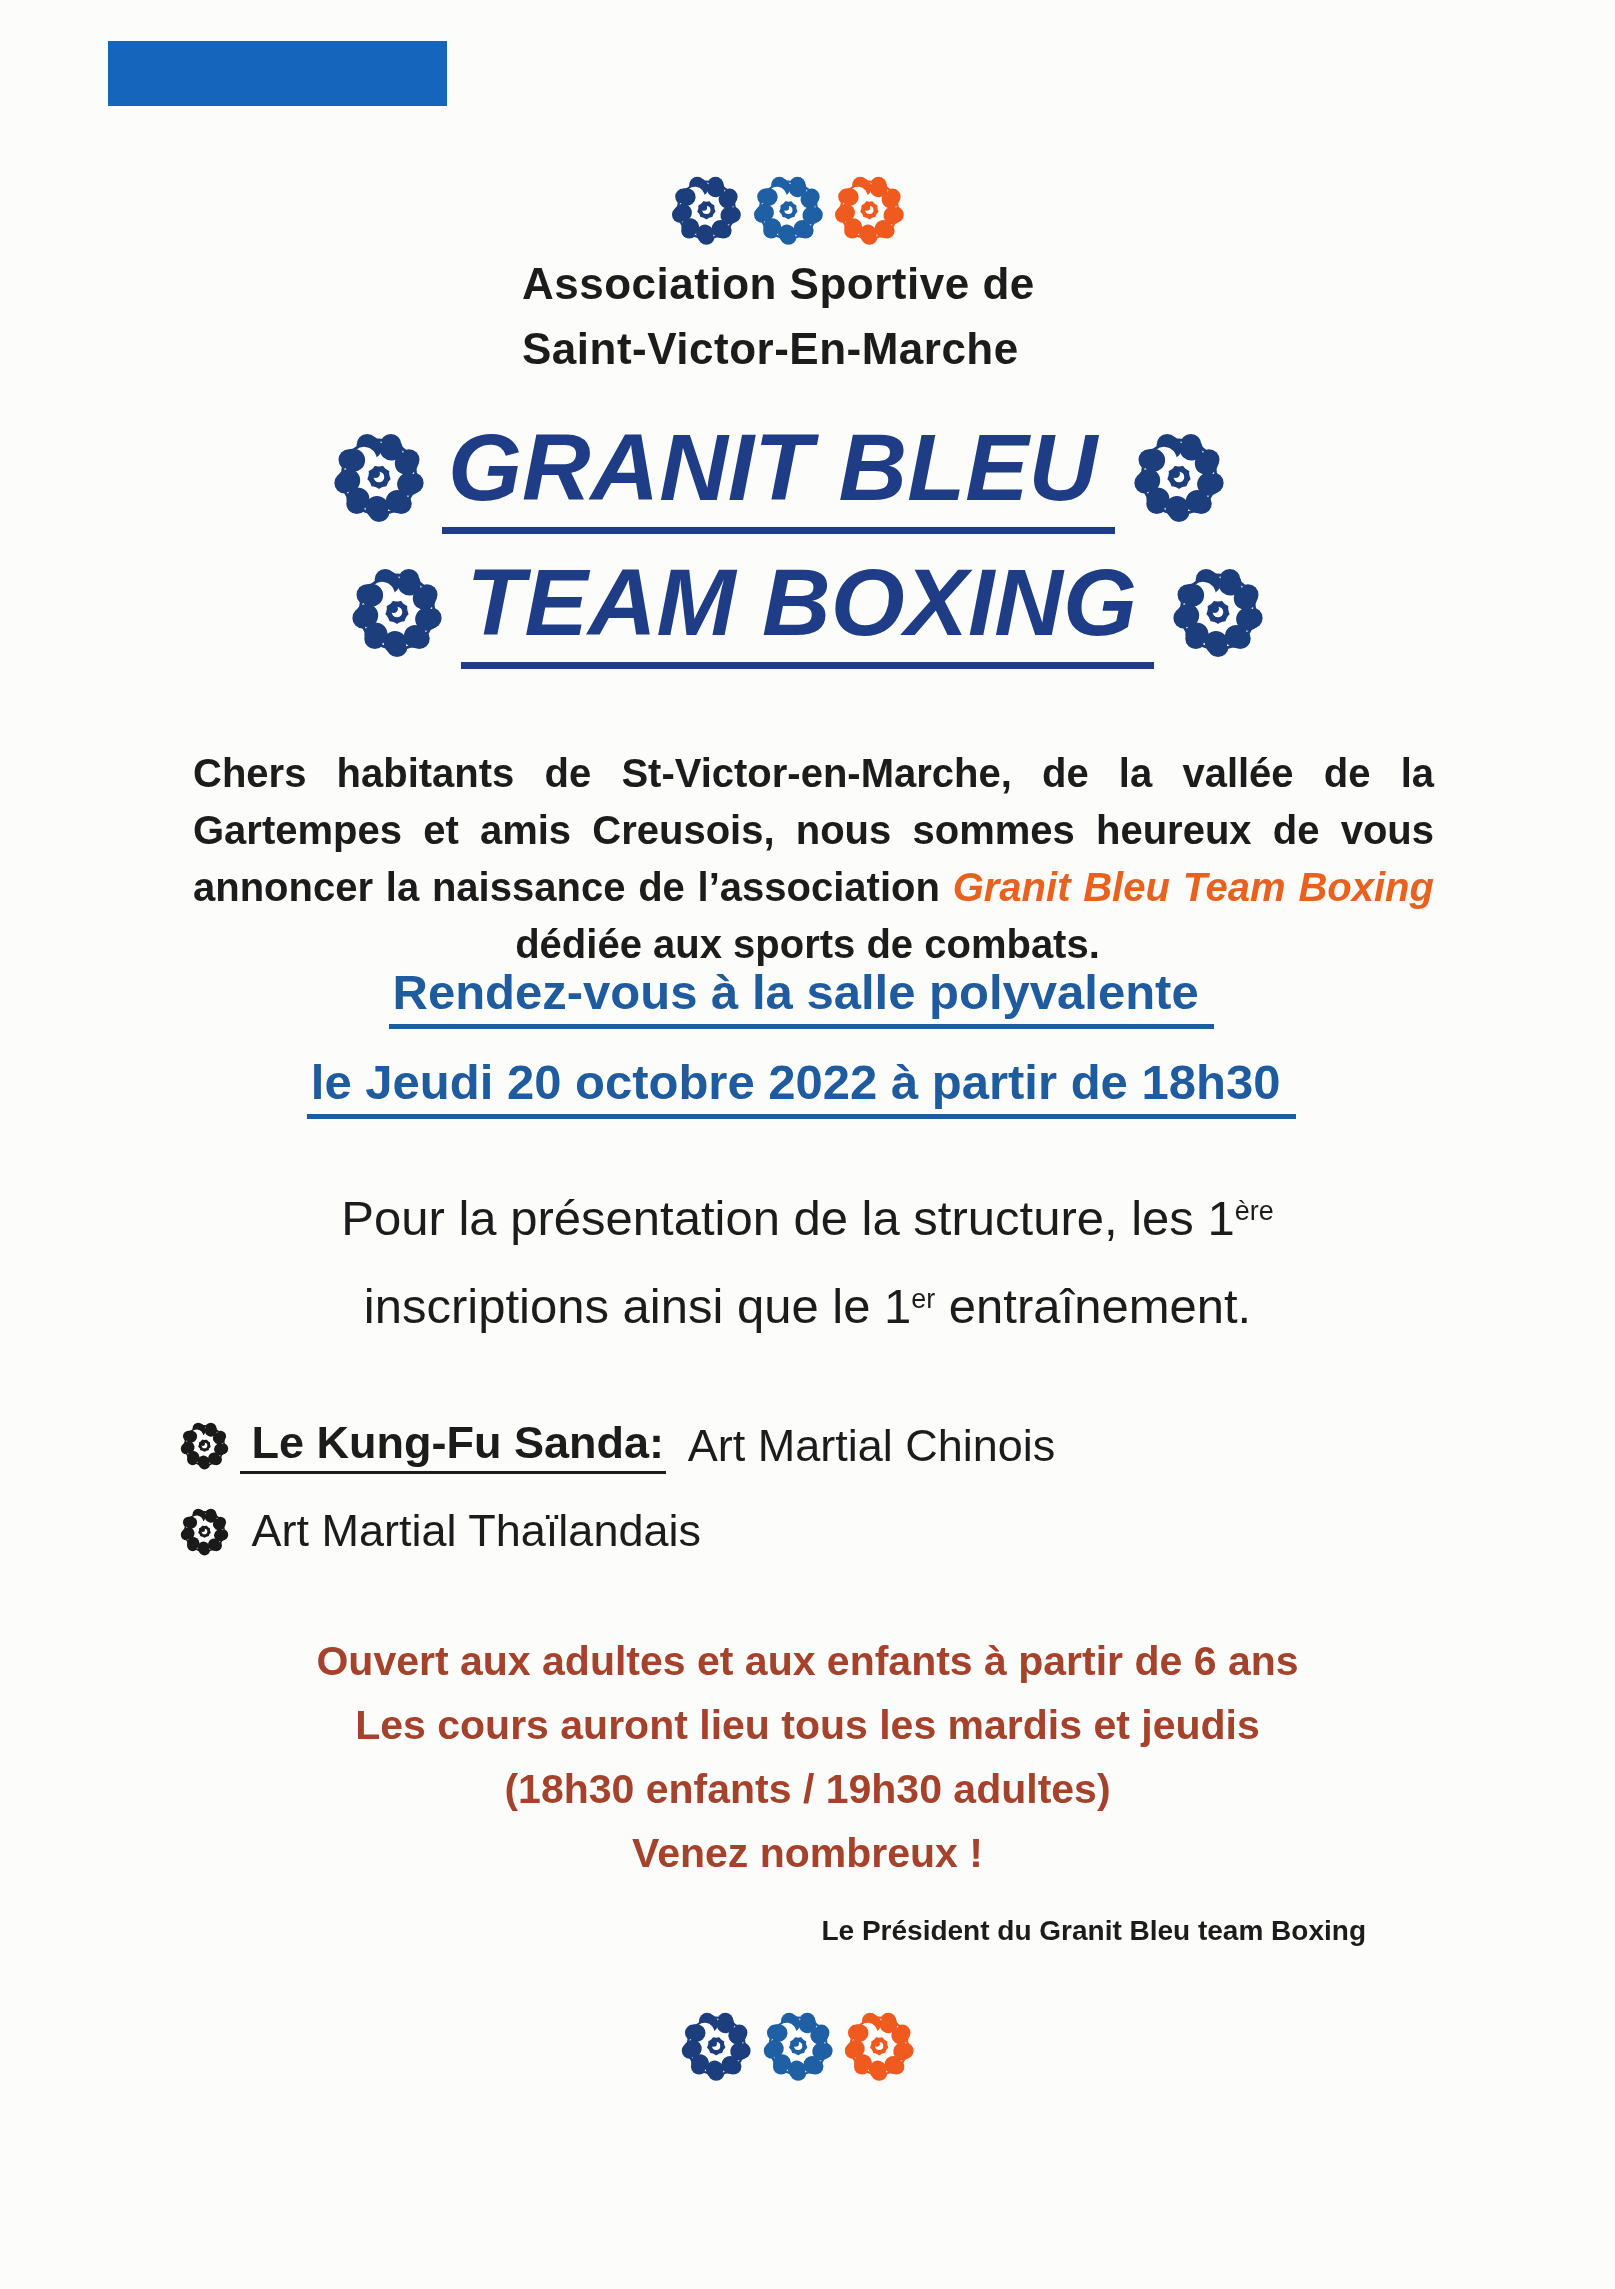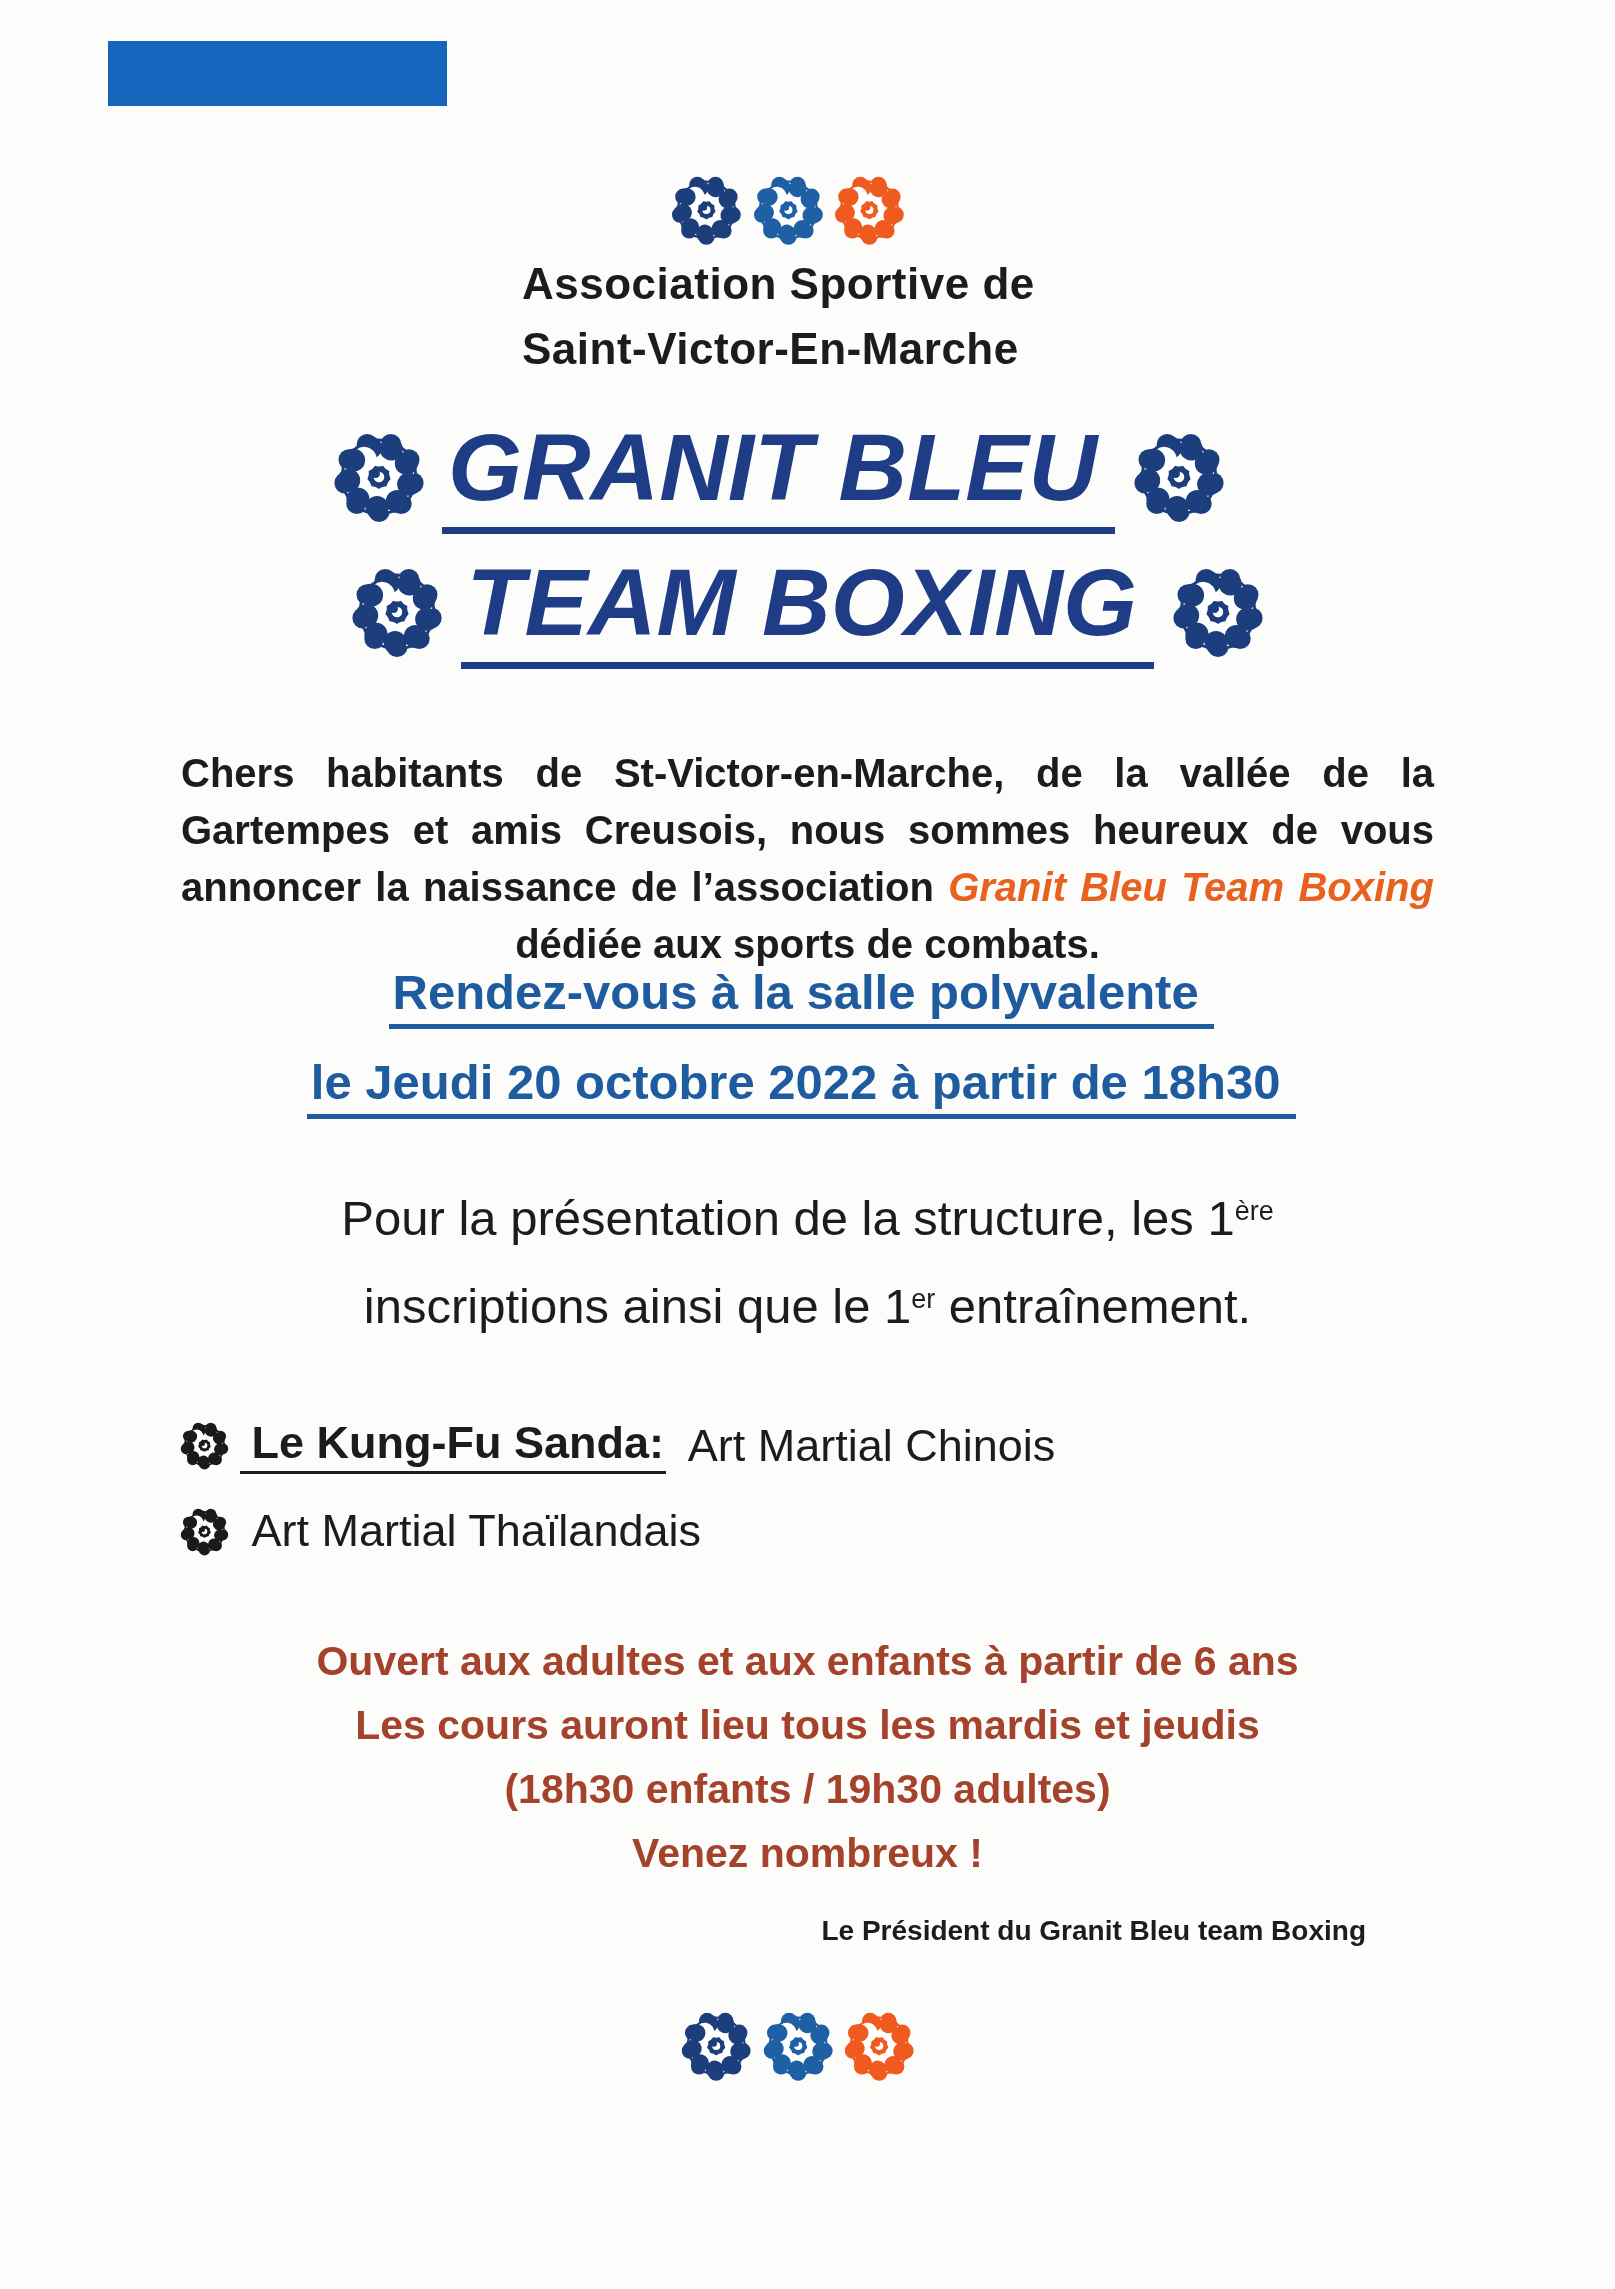--- a/index.html
+++ b/index.html
@@ -56,21 +56,21 @@
     padding:0 17.6px 11.8px 5.9px;
     white-space:nowrap;
   }
   .title-row .pin { color:var(--c-icon_navy); }
 
   
   .intro {
     position:absolute; left:181px; width:1253px; top:745px;
     font-size:40px; font-weight:bold; line-height:57px;
   }
-  .intro .jline { text-align:justify; text-align-last:justify; }
+  .intro .jline { text-align:justify; text-align-last:justify;margin-left:12px; }
   .intro .lastline { text-align:center; }
   .hl-orange {
     color:var(--c-highlight_orange);
     font-style:italic;
   }
 
   
   .meeting {
     position:absolute; left:0; right:12px; top:964px;
     text-align:center;

